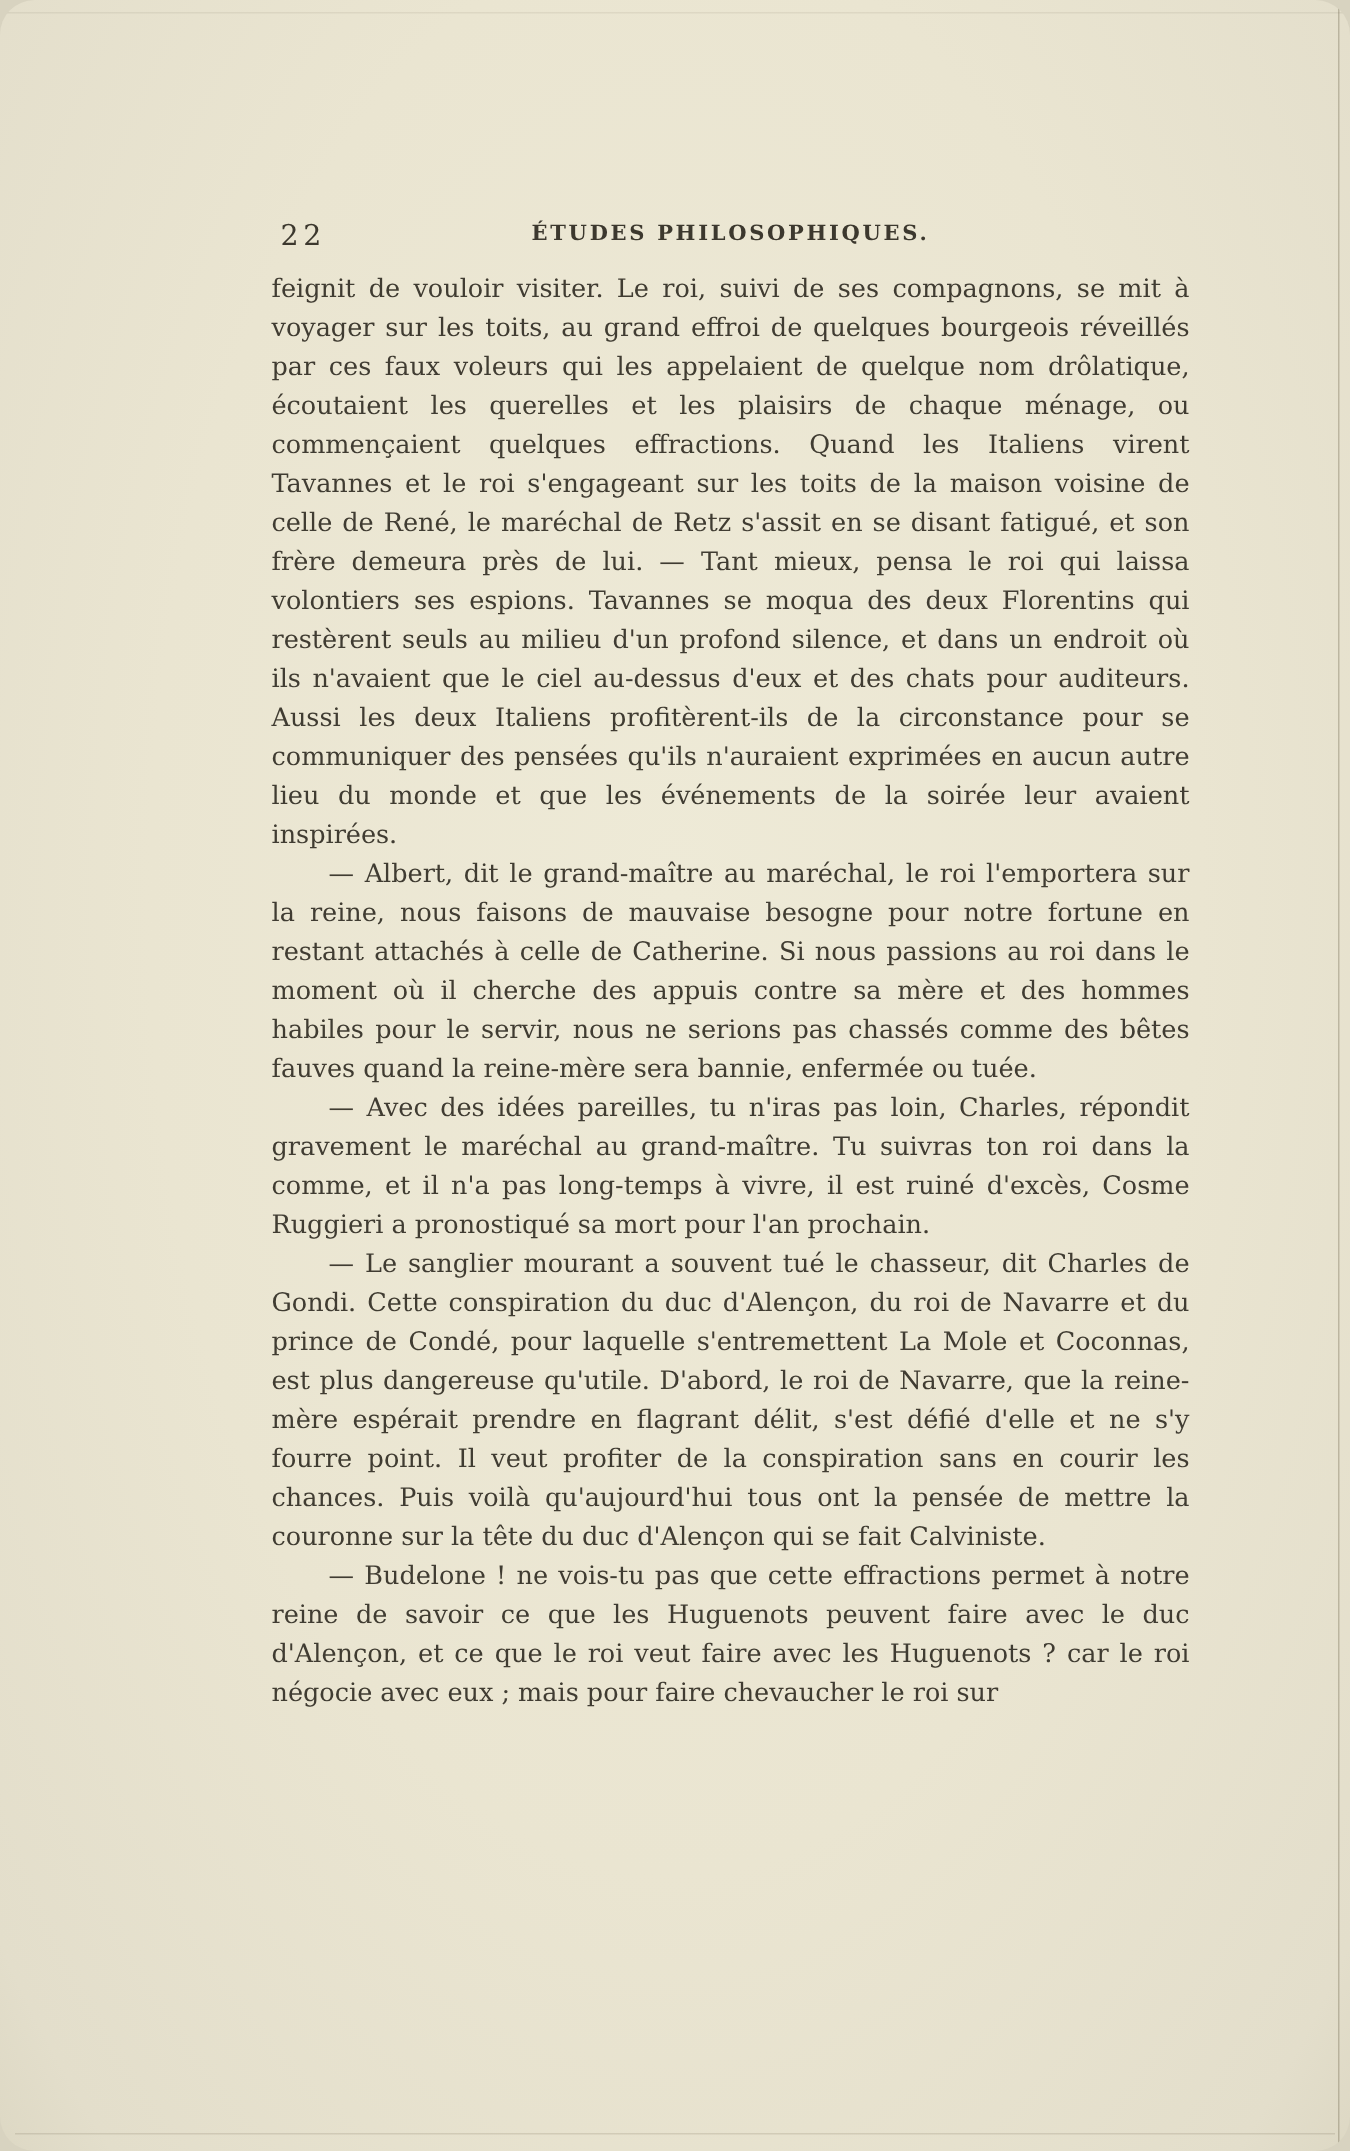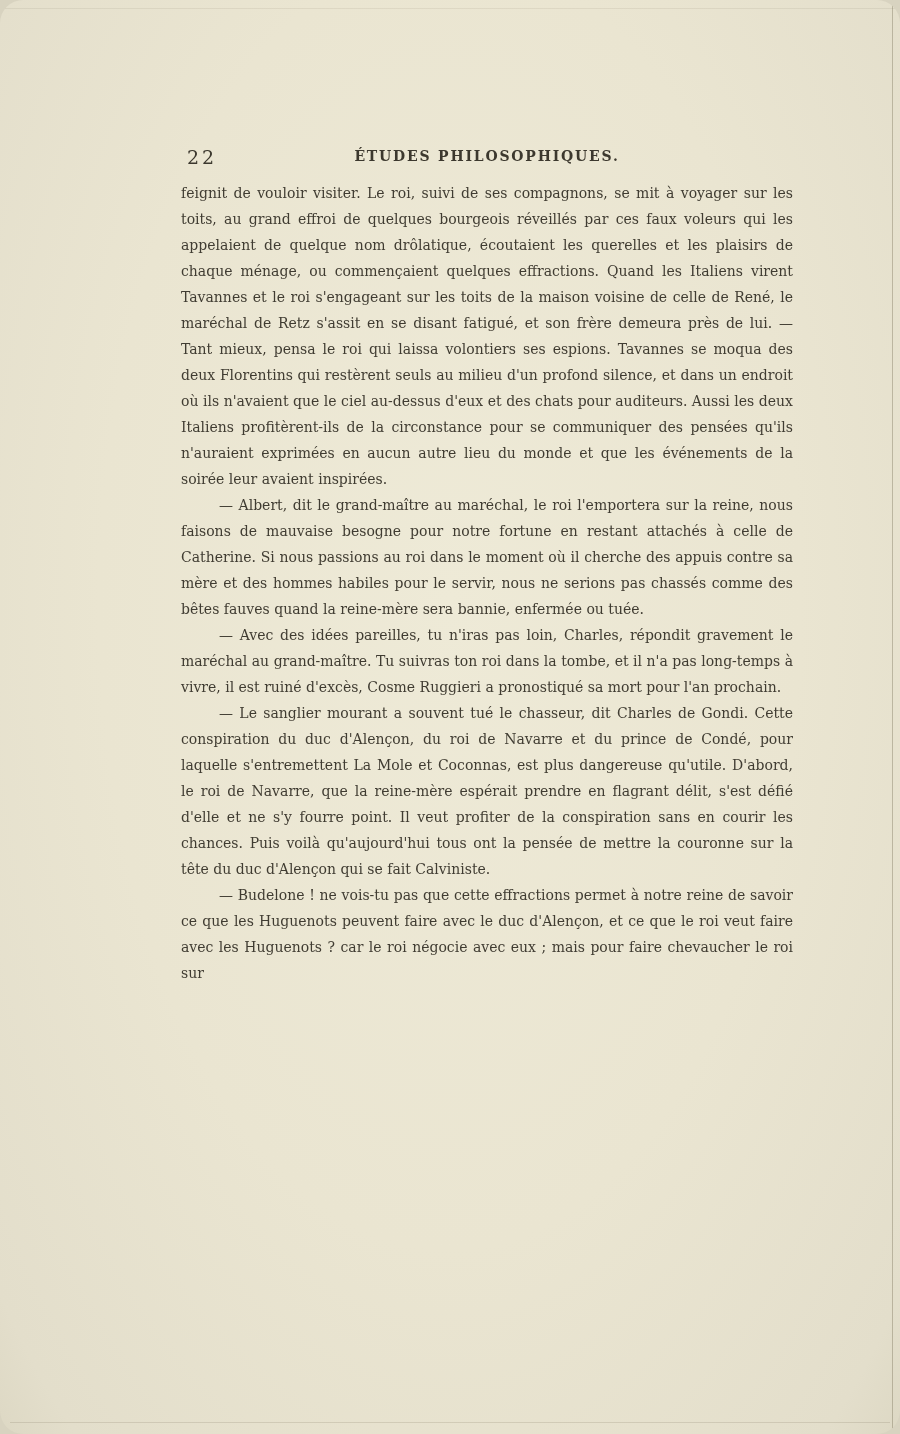--- a/index.html
+++ b/index.html
@@ -68,21 +68,21 @@
     letter-spacing: 1.8px;
     font-weight: bold;
     color: #3c382e;
   }
   .page-body {
     position: absolute;
     left: 181px;
     top: 180px;
     width: 612px;
     text-align: justify;
-    font-size: 14px;
+    font-size: 17px;
     line-height: 26px;
     color: #403c32;
   }
   .para {
     margin: 0;
     text-indent: 38px;
   }
   .para.noindent {
     text-indent: 0;
   }
@@ -98,17 +98,17 @@
   <div class="edge-bottom"></div>
 
   <div class="page-header">
     <span class="pagenum">22</span>
     <span class="running-title">ÉTUDES PHILOSOPHIQUES.</span>
   </div>
 
   <div class="page-body" id="page-body">
       <p class="para noindent"><span>feignit de vouloir visiter. Le roi, suivi de ses compagnons, se mit à voyager sur les toits, au grand effroi de quelques bourgeois réveillés par ces faux voleurs qui les appelaient de quelque nom drôlatique, écoutaient les querelles et les plaisirs de chaque ménage, ou commençaient quelques effractions. Quand les Italiens virent Tavannes et le roi s'engageant sur les toits de la maison voisine de celle de René, le maréchal de Retz s'assit en se disant fatigué, et son frère demeura près de lui. — Tant mieux, pensa le roi qui laissa volontiers ses espions. Tavannes se moqua des deux Florentins qui restèrent seuls au milieu d'un profond silence, et dans un endroit où ils n'avaient que le ciel au-dessus d'eux et des chats pour auditeurs. Aussi les deux Italiens profitèrent-ils de la circonstance pour se communiquer des pensées qu'ils n'auraient exprimées en aucun autre lieu du monde et que les événements de la soirée leur avaient inspirées.</span></p>
       <p class="para"><span>— Albert, dit le grand-maître au maréchal, le roi l'emportera sur la reine, nous faisons de mauvaise besogne pour notre fortune en restant attachés à celle de Catherine. Si nous passions au roi dans le moment où il cherche des appuis contre sa mère et des hommes habiles pour le servir, nous ne serions pas chassés comme des bêtes fauves quand la reine-mère sera bannie, enfermée ou tuée.</span></p>
-      <p class="para"><span>— Avec des idées pareilles, tu n'iras pas loin, Charles, répondit gravement le maréchal au grand-maître. Tu suivras ton roi dans la tombe, et il n'a pas long-temps à vivre, il est ruiné d'excès, Cosme Ruggieri a pronostiqué sa mort pour l'an prochain.</span></p>
+      <p class="para"><span>— Avec des idées pareilles, tu n'iras pas loin, Charles, répondit gravement le maréchal au grand-maître. Tu suivras ton roi dans la comme, et il n'a pas long-temps à vivre, il est ruiné d'excès, Cosme Ruggieri a pronostiqué sa mort pour l'an prochain.</span></p>
       <p class="para"><span>— Le sanglier mourant a souvent tué le chasseur, dit Charles de Gondi. Cette conspiration du duc d'Alençon, du roi de Navarre et du prince de Condé, pour laquelle s'entremettent La Mole et Coconnas, est plus dangereuse qu'utile. D'abord, le roi de Navarre, que la reine-mère espérait prendre en flagrant délit, s'est défié d'elle et ne s'y fourre point. Il veut profiter de la conspiration sans en courir les chances. Puis voilà qu'aujourd'hui tous ont la pensée de mettre la couronne sur la tête du duc d'Alençon qui se fait Calviniste.</span></p>
       <p class="para"><span>— </span><span class="italic">Budelone !</span><span> ne vois-tu pas que cette effractions permet à notre reine de savoir ce que les Huguenots peuvent faire avec le duc d'Alençon, et ce que le roi veut faire avec les Huguenots ? car le roi négocie avec eux ; mais pour faire chevaucher le roi sur</span></p>
     </div>
 </div>
 
 </body></html>

